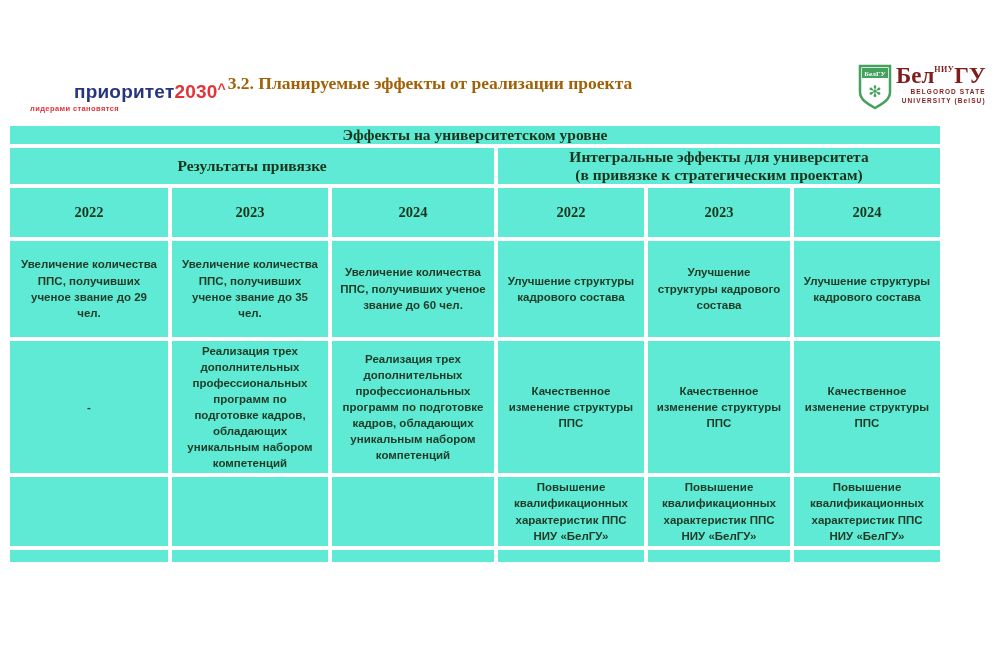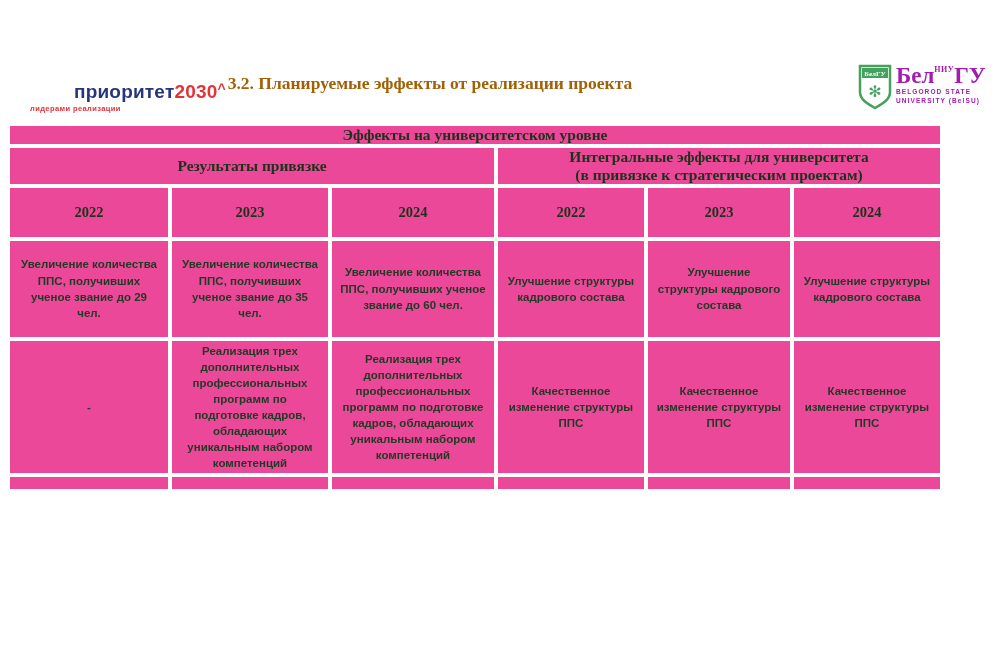--- a/index.html
+++ b/index.html
@@ -17,32 +17,32 @@
   .lp-tagline { color:#e13338; font-weight:bold; font-size:7.5px; margin-top:4px; letter-spacing:0.4px; }
 
   .slide-title {
     position:absolute; left:170px; top:72px; width:520px; text-align:center;
     font-family:"Liberation Serif", serif; font-weight:bold; font-size:17.5px;
     color:#a16207; line-height:1.35;
   }
 
   .logo-belsu { position:absolute; left:858px; top:64px; display:flex; align-items:flex-start; }
   .belsu-shield { flex:0 0 auto; }
-  .belsu-text { margin-left:4px; color:#a21caf; line-height:1; }
+  .belsu-text { margin-left:4px; color:#7f1d1d; line-height:1;text-align:right; }
   .belsu-word { font-family:"Liberation Serif", serif; font-weight:bold; font-size:23px; }
   .belsu-word .sup { font-size:8px; font-weight:bold; vertical-align:11px; letter-spacing:0.5px; }
   .belsu-sub { font-size:6.5px; font-weight:bold; letter-spacing:1.1px; margin-top:2px; white-space:nowrap; }
 
   
   table.effects {
     position:absolute; left:6px; top:122px;
     border-collapse:separate; border-spacing:4px;
     table-layout:fixed;
   }
-  table.effects td, table.effects th { background:#ec4899; margin:15px; }
+  table.effects td, table.effects th { background:#5eead4; margin:15px; }
 
   .t-head {
     font-family:"Liberation Serif", serif; font-weight:bold; font-size:15.5px;
     color:#1b331b; text-align:center; vertical-align:middle; line-height:1.15; padding:0 4px;
   }
   .t-year {
     font-family:"Liberation Serif", serif; font-weight:bold; font-size:14.5px;
     color:#1b331b; text-align:center; vertical-align:middle; padding:16px;
   }
   td.cell {
@@ -50,21 +50,21 @@
     text-align:center; vertical-align:middle; line-height:1.4; padding:2px 8px;
   }
 </style>
 </head>
 <body>
 
 <div class="slide">
 
   <div class="logo-priority">
     <div class="wordline"><span class="lp-blue">приоритет</span><span class="lp-red">2030</span><span class="lp-caret">^</span></div>
-    <div class="lp-tagline">лидерами реализации</div>
+    <div class="lp-tagline">лидерами становятся</div>
   </div>
 
   <div class="slide-title">
     <div>3.2. Планируемые эффекты от реализации проекта</div>
   </div>
 
   <div class="logo-belsu">
     <svg class="belsu-shield" width="34" height="46" viewBox="0 0 34 46">
       <path d="M2 2 h30 v26 c0 8 -8 12 -15 16 c-7 -4 -15 -8 -15 -16 z" fill="#ffffff" stroke="#45a15e" stroke-width="2.5"></path>
       <rect x="4" y="4" width="26" height="10" fill="#45a15e"></rect>
@@ -115,20 +115,28 @@
       <td class="cell">Улучшение структуры кадрового состава</td>
     </tr>
     <tr style="height:132px">
       <td class="cell">-</td>
       <td class="cell">Реализация трех дополнительных профессиональных программ по подготовке кадров, обладающих уникальным набором компетенций</td>
       <td class="cell">Реализация трех дополнительных профессиональных программ по подготовке кадров, обладающих уникальным набором компетенций</td>
       <td class="cell">Качественное изменение структуры ППС</td>
       <td class="cell">Качественное изменение структуры ППС</td>
       <td class="cell">Качественное изменение структуры ППС</td>
     </tr>
+    <tr style="height:58px">
+      <td class="cell"></td>
+      <td class="cell"></td>
+      <td class="cell"></td>
+      <td class="cell">Повышение квалификационных характеристик ППС НИУ «БелГУ»</td>
+      <td class="cell">Повышение квалификационных характеристик ППС НИУ «БелГУ»</td>
+      <td class="cell">Повышение квалификационных характеристик ППС НИУ «БелГУ»</td>
+    </tr>
     <tr style="height:12px">
       <td class="cell"></td>
       <td class="cell"></td>
       <td class="cell"></td>
       <td class="cell"></td>
       <td class="cell"></td>
       <td class="cell"></td>
     </tr>
   </tbody>
     </table>

